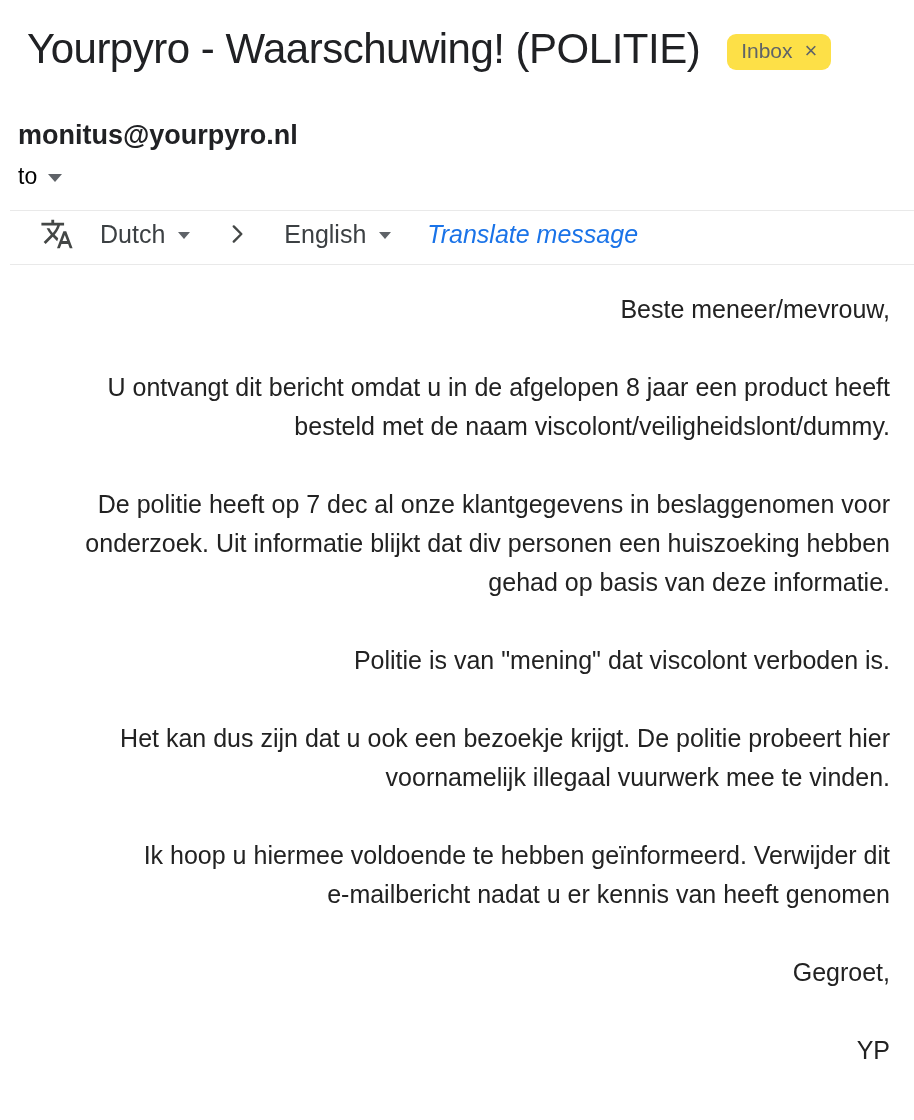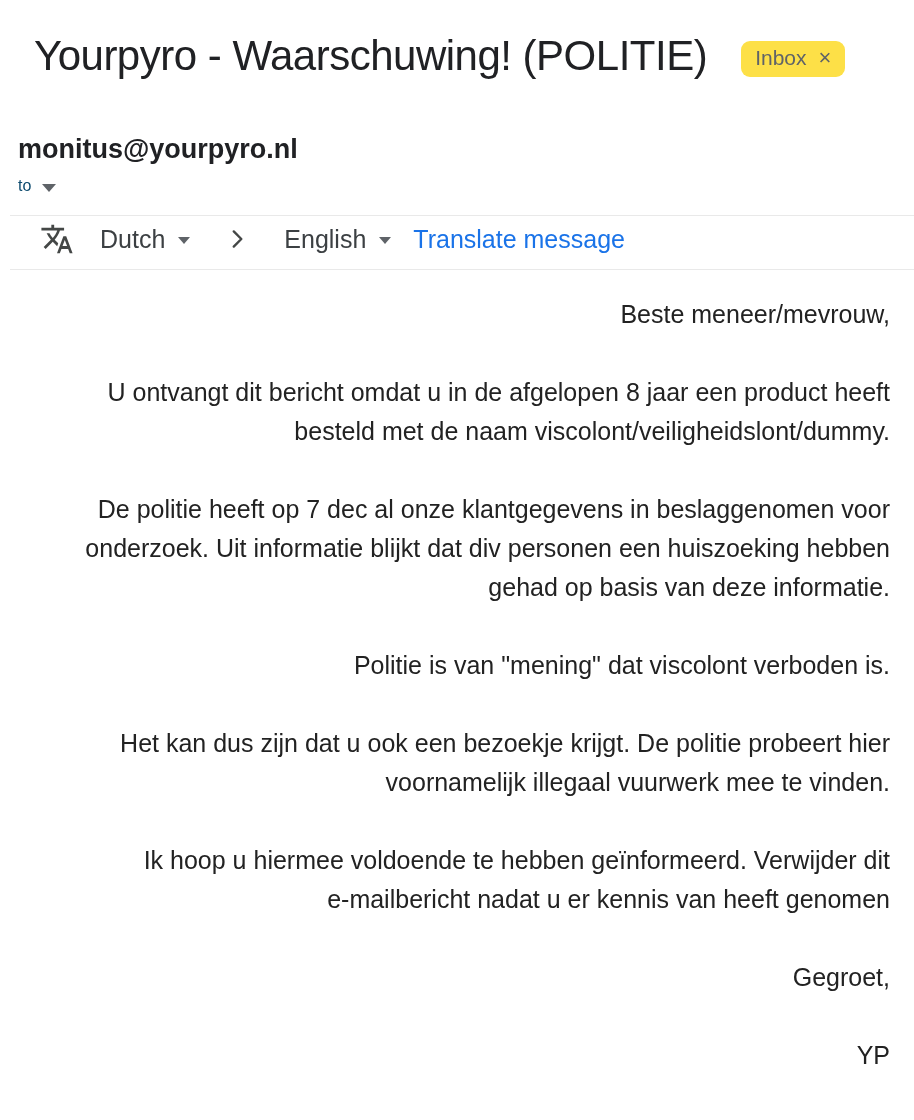--- a/index.html
+++ b/index.html
@@ -9,51 +9,51 @@
     background: #ffffff;
     font-family: "Liberation Sans", "DejaVu Sans", sans-serif;
     color: #202124;
   }
   .page { padding: 14px 24px 0 18px; }
 
   
   .subject-row { display: flex; align-items: center; gap: 18px; }
   .subject {
     font-size: 42px; font-weight: 400; color: #202124;
-    margin: 16px; letter-spacing: -0.5px; line-height: 52px; white-space: nowrap;
+    margin: 9px; letter-spacing: -0.5px; line-height: 52px; white-space: nowrap;
   }
   .chip {
     background: #fde047; border-radius: 9px;
     display: inline-flex; align-items: center; gap: 12px;
     padding: 5px 14px 7px 14px; margin-top: 6px;
     font-size: 21px; color: #5f6368; cursor: default; white-space: nowrap;
   }
   .chip-x { font-size: 22px; color: #5f6368; line-height: 1; }
 
   
   .sender { margin-top: 36px; font-size: 27px; font-weight: 700; color: #202124; }
   .to-row { margin-top: 12px; display: flex; align-items: center; gap: 11px;
-            font-size: 16px; color: #0c4a6e; }
+            font-size: 23px; color: #000000; }
   .tri-down { width: 0; height: 0;
     border-left: 7px solid transparent; border-right: 7px solid transparent;
     border-top: 8px solid #5f6368; margin-top: 3px; }
 
   
   .translate-bar {
     margin: 20px -24px 0 -8px;
     border-top: 1px solid #e9e9e9; border-bottom: 1px solid #e9e9e9;
     padding: 6px 0 13px 30px;
     display: flex; align-items: center;
     font-size: 25px; color: #3c4043;
   }
   .ticon { flex: 0 0 auto; margin-right: 26px; display: flex; align-items: center; }
   .lang-btn { display: inline-flex; align-items: center; gap: 13px; cursor: pointer; }
   .lang-btn .tri-down { border-left-width: 6px; border-right-width: 6px; border-top-width: 7px; }
   .chev { margin: 0 34px; display: flex; align-items: center; }
-  .translate-link { margin-left: 22px; color: #1a73e8; text-decoration: none; cursor: pointer; }
+  .translate-link { margin-left: 36px; color: #1a73e8; text-decoration: none; cursor: pointer; font-style: italic; }
 
   
   .email-body { padding: 25px 0 0 0; font-size: 25px; line-height: 39px; color: #222222; }
   .email-body p { margin: 0 0 39px 16px; white-space: pre-line; text-align: right; }
 </style>
 </head>
 <body>
 
 <div class="page">
 

